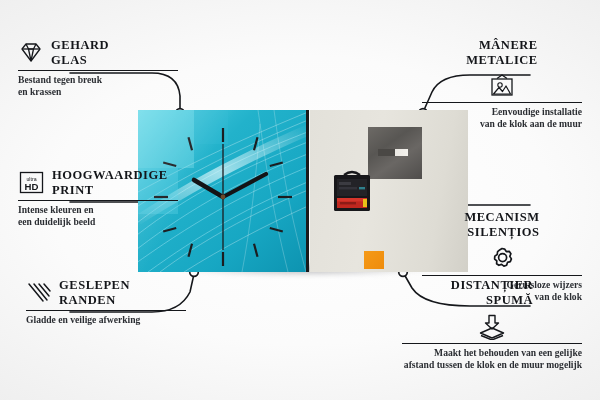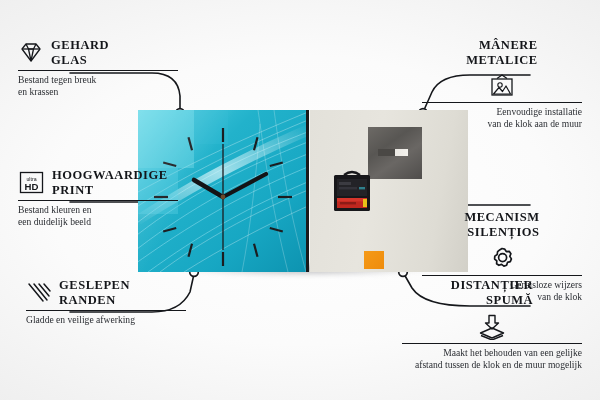--- a/index.html
+++ b/index.html
@@ -23,21 +23,21 @@
     font-family:"Liberation Serif",serif;
     font-weight:700;font-size:12.5px;letter-spacing:.55px;
     color:#14161a;line-height:14.5px;text-transform:uppercase;
     white-space:pre-line;
   }
   .feat.right .ttl{text-align:right;}
   .rule{height:1px;background:#15171b;margin-top:3px;}
   .body{
     font-family:"Liberation Serif",serif;
     font-size:9.6px;line-height:12.2px;color:#2b2e33;
-    margin-top:3px;white-space:pre-line;
+    margin-top:3px;white-space:pre-line;font-weight:bold;
   }
   .feat.right .body{text-align:right;}
   .ico{flex:0 0 auto;display:block;}
   
   #product{position:absolute;left:136px;top:109px;width:334px;height:165px;}
   .shadow{
     position:absolute;left:4px;top:150px;width:330px;height:20px;
     background:radial-gradient(ellipse 165px 10px at 165px 10px,rgba(90,90,95,.42) 0%,rgba(120,120,125,.16) 55%,rgba(255,255,255,0) 78%);
     filter:blur(2px);
   }
@@ -198,21 +198,21 @@
     <div class="head">
       <svg class="ico" width="27" height="25" viewBox="0 0 27 25">
         <rect x="2.5" y="2.5" width="22" height="20" fill="none" stroke="#15171b" stroke-width="1.3"></rect>
         <text x="13.5" y="10.6" text-anchor="middle" font-family="Liberation Sans, sans-serif" font-size="5.2" fill="#15171b">ultra</text>
         <text x="13.5" y="19.6" text-anchor="middle" font-family="Liberation Sans, sans-serif" font-size="9.6" font-weight="bold" fill="#15171b">HD</text>
       </svg>
       <div class="ttl">HOOGWAARDIGE
 PRINT</div>
     </div>
     <div class="rule" style="width:160px;"></div>
-    <div class="body">Bestand kleuren en
+    <div class="body">Intense kleuren en
 een duidelijk beeld</div>
   </div>
 
   <div class="feat" style="left:26px;top:278px;width:160px;">
     <div class="head">
       <svg class="ico" width="26" height="24" viewBox="0 0 26 24">
         <g stroke="#15171b" stroke-width="1.5" stroke-linecap="round">
           <line x1="3" y1="3" x2="17" y2="20"></line>
           <line x1="8" y1="3" x2="21" y2="19"></line>
           <line x1="13" y1="3" x2="23" y2="15"></line>

